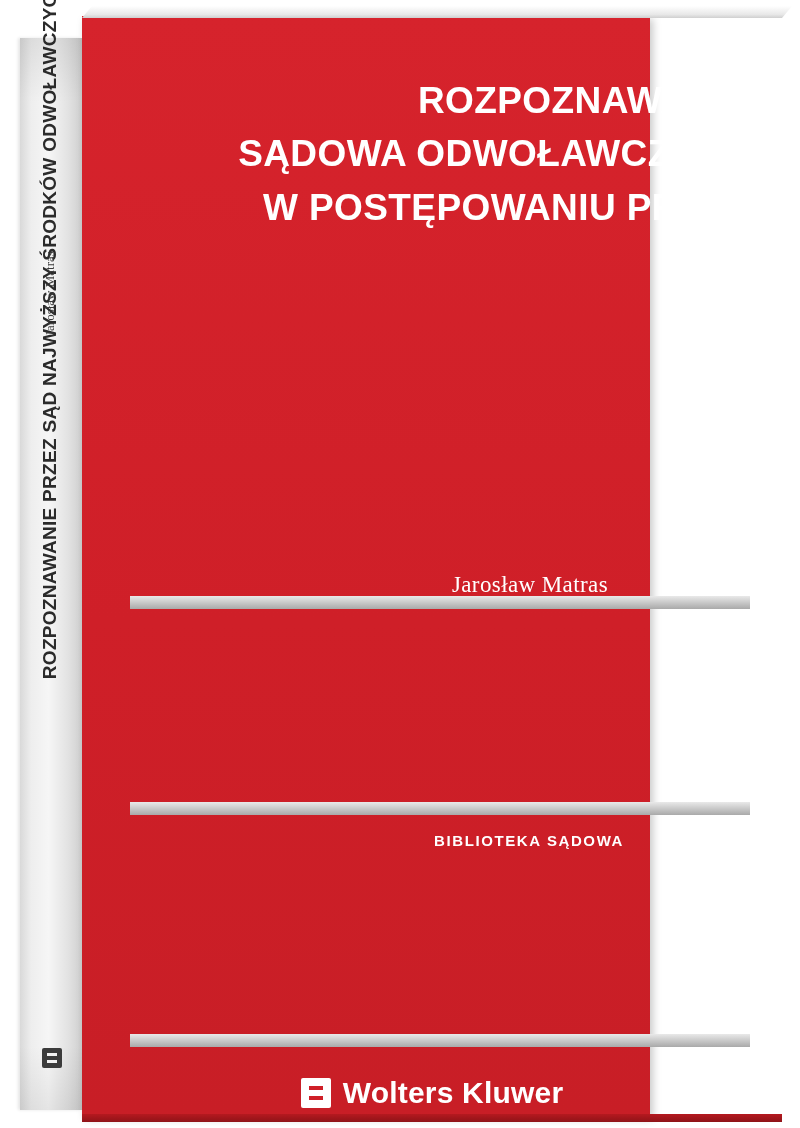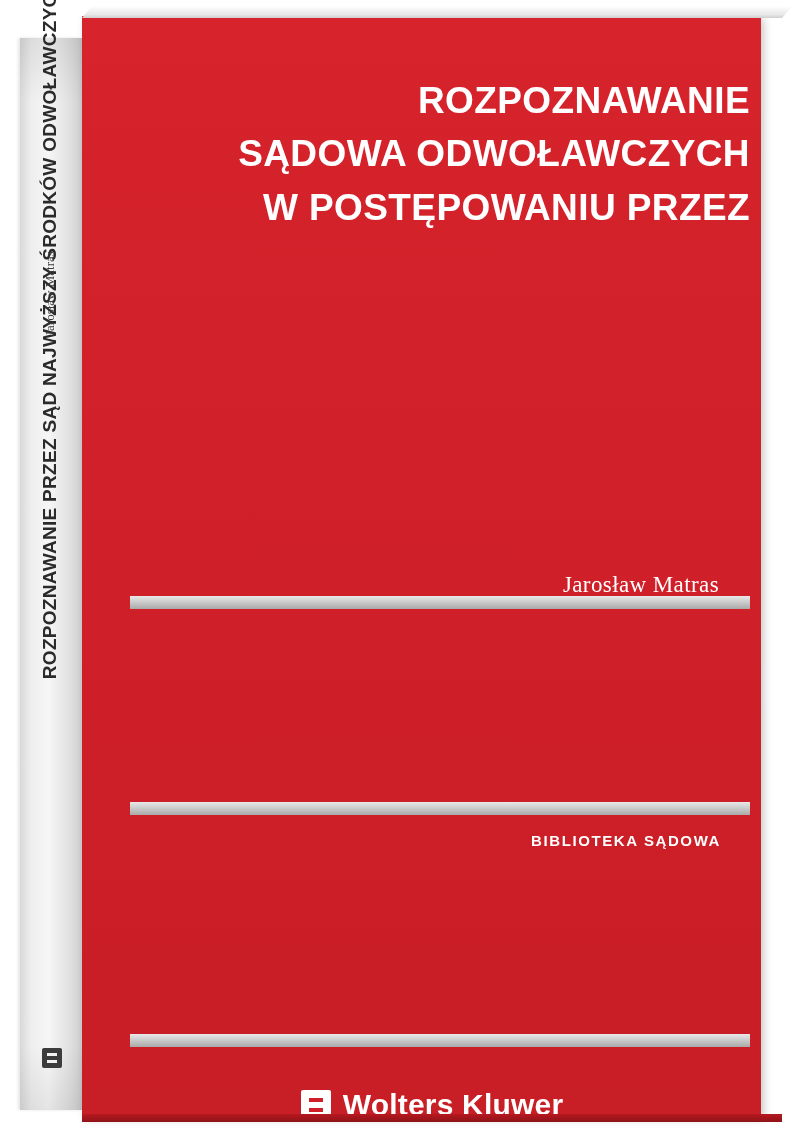--- a/index.html
+++ b/index.html
@@ -105,21 +105,21 @@
     width: 20px;
     height: 4px;
     background: #3c3c3c;
   }
 
   
   .cover {
     position: absolute;
     left: 82px;
     top: 16px;
-    width: 679px;
+    width: 568px;
     height: 1100px;
     background: #d2222b;
     background: linear-gradient(to bottom, #d6232c 0%, #cf1f28 55%, #c81e26 100%);
     box-shadow: 3px 3px 8px rgba(0,0,0,0.22);
   }
   .cover-top-edge {
     position: absolute;
     left: 82px;
     top: 6px;
     width: 700px;
@@ -169,39 +169,38 @@
     width: 620px;
     height: 13px;
     background: linear-gradient(to bottom, #e9e9e9 0%, #c9c9c9 50%, #a9a9a9 100%);
   }
   .bar-1 { top: 580px; }
   .bar-2 { top: 786px; }
   .bar-3 { top: 1018px; }
 
   .series {
     position: absolute;
-    right: 40px;
+    right: 26px;
     top: 816px;
     color: #ffffff;
     font-weight: bold;
     font-size: 15px;
     letter-spacing: 1.6px;
     text-align: center;
   }
 
   .publisher {
     position: absolute;
     left: 0;
     top: 1060px;
     width: 700px;
     display: flex;
     align-items: center;
     justify-content: center;
     gap: 12px;
-    margin-top: 12px;
   }
   .wk-mark {
     position: relative;
     width: 30px;
     height: 30px;
     background: #ffffff;
     border-radius: 2px;
   }
   .wk-mark::before {
     content: "";

